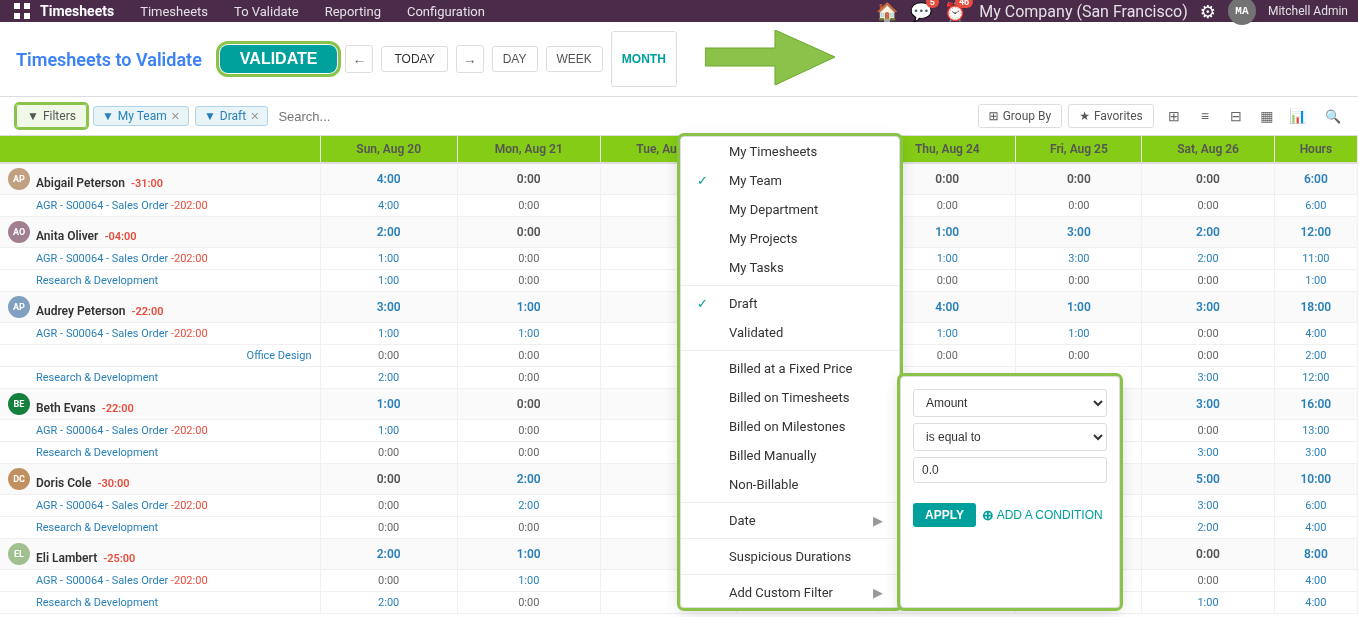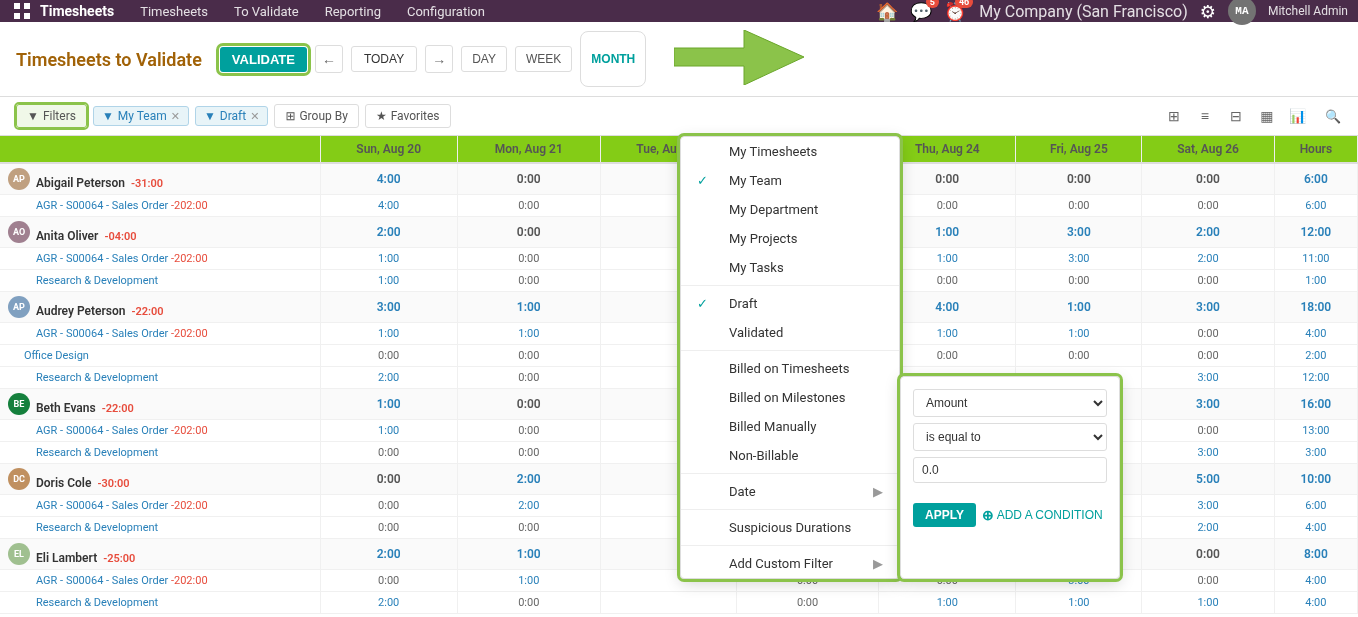--- a/index.html
+++ b/index.html
@@ -27,29 +27,29 @@
 
     
     .page-header {
       background: white;
       border-bottom: 1px solid #ddd;
       padding: 8px 16px;
       display: flex;
       align-items: center;
       gap: 8px;
     }
-    .page-title { font-size: 18px; font-weight: 600; color: #a16207; margin-right: 10px; }
+    .page-title { font-size: 18px; font-weight: 600; color: #3b82f6; margin-right: 10px; }
     .btn-validate {
       background: #00a09d;
       color: white;
       border: none;
-      padding: 5px 12px;
-      border-radius: 3px;
+      padding: 5px 20px;
+      border-radius: 8px;
       font-weight: bold;
-      font-size: 13px;
+      font-size: 16px;
       cursor: pointer;
       outline: 3px solid #8bc34a;
       outline-offset: 1px;
     }
     .btn-nav {
       background: white;
       border: 1px solid #ddd;
       width: 28px; height: 28px;
       border-radius: 3px;
       cursor: pointer;
@@ -71,21 +71,21 @@
       padding: 5px 10px;
       border-radius: 3px;
       cursor: pointer;
       font-size: 12px;
       color: #555;
     }
     .btn-month {
       background: white;
       border: 1px solid #ddd;
       padding: 20px 10px;
-      border-radius: 8px;
+      border-radius: 3px;
       cursor: pointer;
       font-size: 12px;
       color: #00a09d;
       font-weight: bold;
     }
 
     
     .filter-bar {
       background: white;
       border-bottom: 1px solid #ddd;
@@ -301,20 +301,21 @@
   <div class="filter-tag">
     <span>▼</span>
     <span>My Team</span>
     <span class="remove">✕</span>
   </div>
   <div class="filter-tag">
     <span>▼</span>
     <span>Draft</span>
     <span class="remove">✕</span>
   </div>
+  <input class="search-input" type="text" placeholder="Search..." style="">
   <div class="filter-btn">
     <span>⊞</span>
     <span>Group By</span>
   </div>
   <div class="filter-btn">
     <span>★</span>
     <span>Favorites</span>
   </div>
   <div class="view-btns">
     <div class="view-btn">⊞</div>
@@ -445,21 +446,21 @@
         <td><span class="time-value">1:00</span></td>
             <td><span class="time-value">1:00</span></td>
             <td><span class=""></span></td>
             <td><span class="">0:00</span></td>
             <td><span class="time-value">1:00</span></td>
             <td><span class="time-value">1:00</span></td>
             <td><span class="">0:00</span></td>
             <td><span class="time-value">4:00</span></td>
       </tr>
           <tr class="sub-row">
-        <td class="name-col" style="padding-left:24px;">
+        <td class="name-col" style="padding-left:24px;text-align:right;">
           <span class="sub-name">Office Design</span>
           
         </td>
         <td><span class="">0:00</span></td>
             <td><span class="">0:00</span></td>
             <td><span class=""></span></td>
             <td><span class="time-value">2:00</span></td>
             <td><span class="">0:00</span></td>
             <td><span class="">0:00</span></td>
             <td><span class="">0:00</span></td>
@@ -643,20 +644,24 @@
       <div class="section-divider"></div>
       <div class="filter-item">
         <span class="check">✓</span>
         <span>Draft</span>
       </div>
       <div class="filter-item">
         <span class="check">&nbsp;</span>
         <span>Validated</span>
       </div>
       <div class="section-divider"></div>
+      <div class="filter-item">
+        <span class="check">&nbsp;</span>
+        <span>Billed at a Fixed Price</span>
+      </div>
       <div class="filter-item">
         <span class="check">&nbsp;</span>
         <span>Billed on Timesheets</span>
       </div>
       <div class="filter-item">
         <span class="check">&nbsp;</span>
         <span>Billed on Milestones</span>
       </div>
       <div class="filter-item">
         <span class="check">&nbsp;</span>

